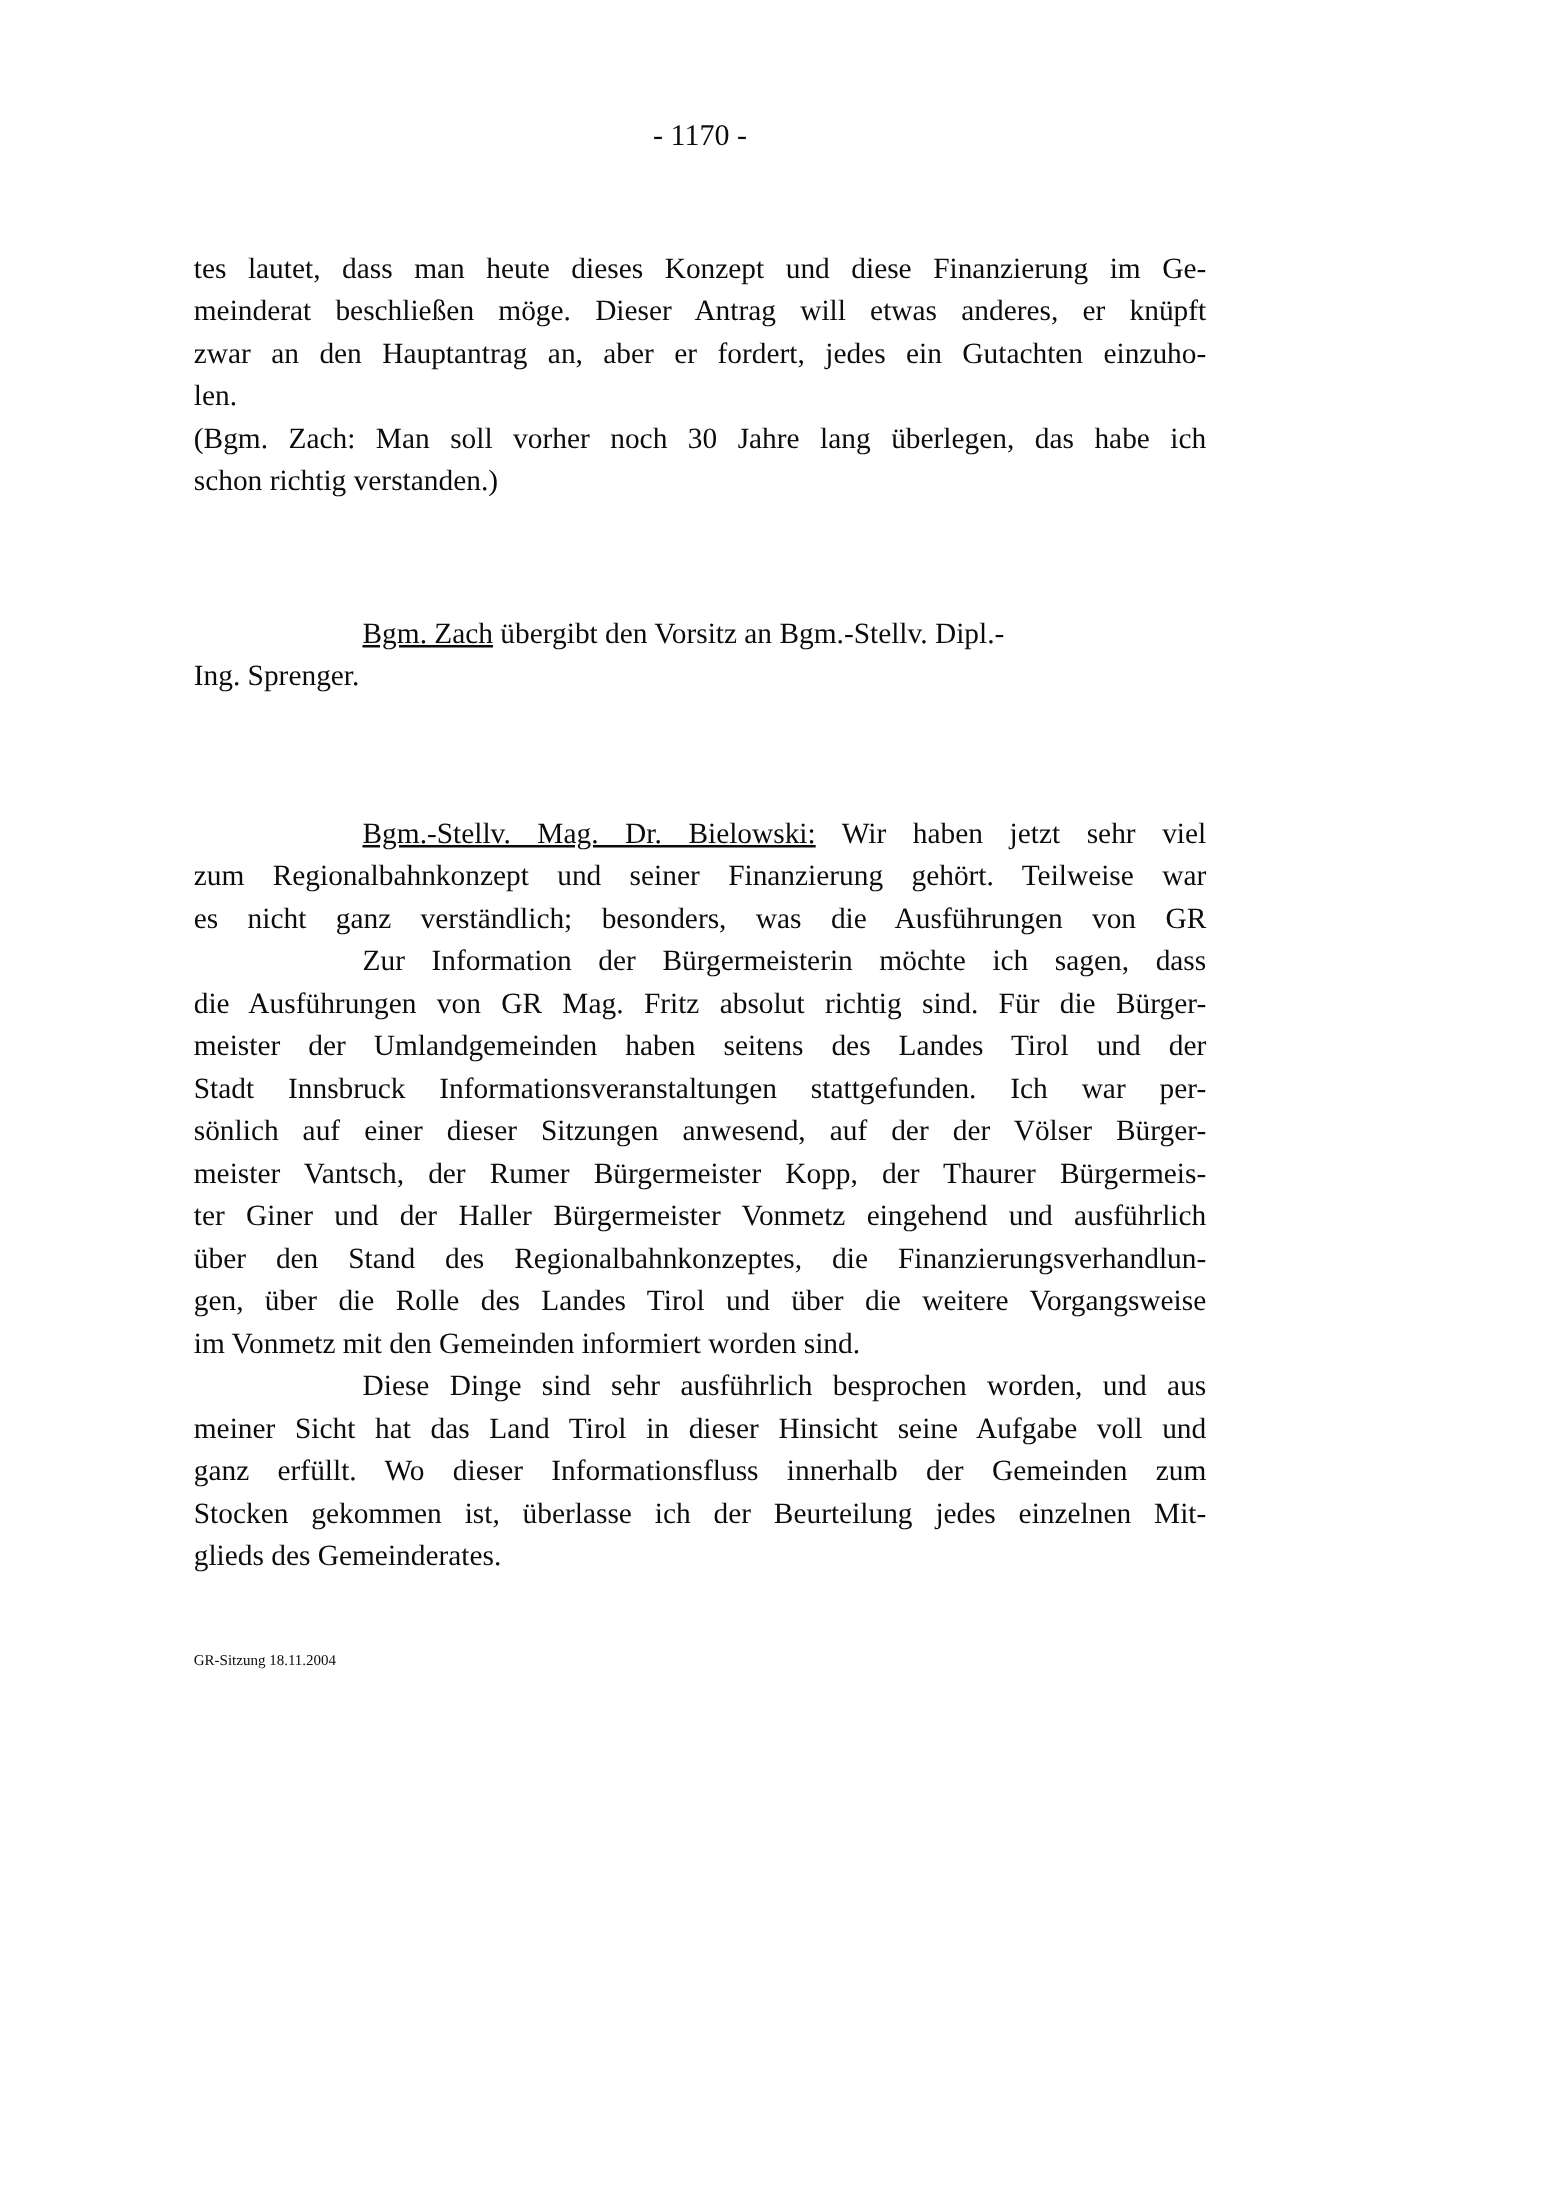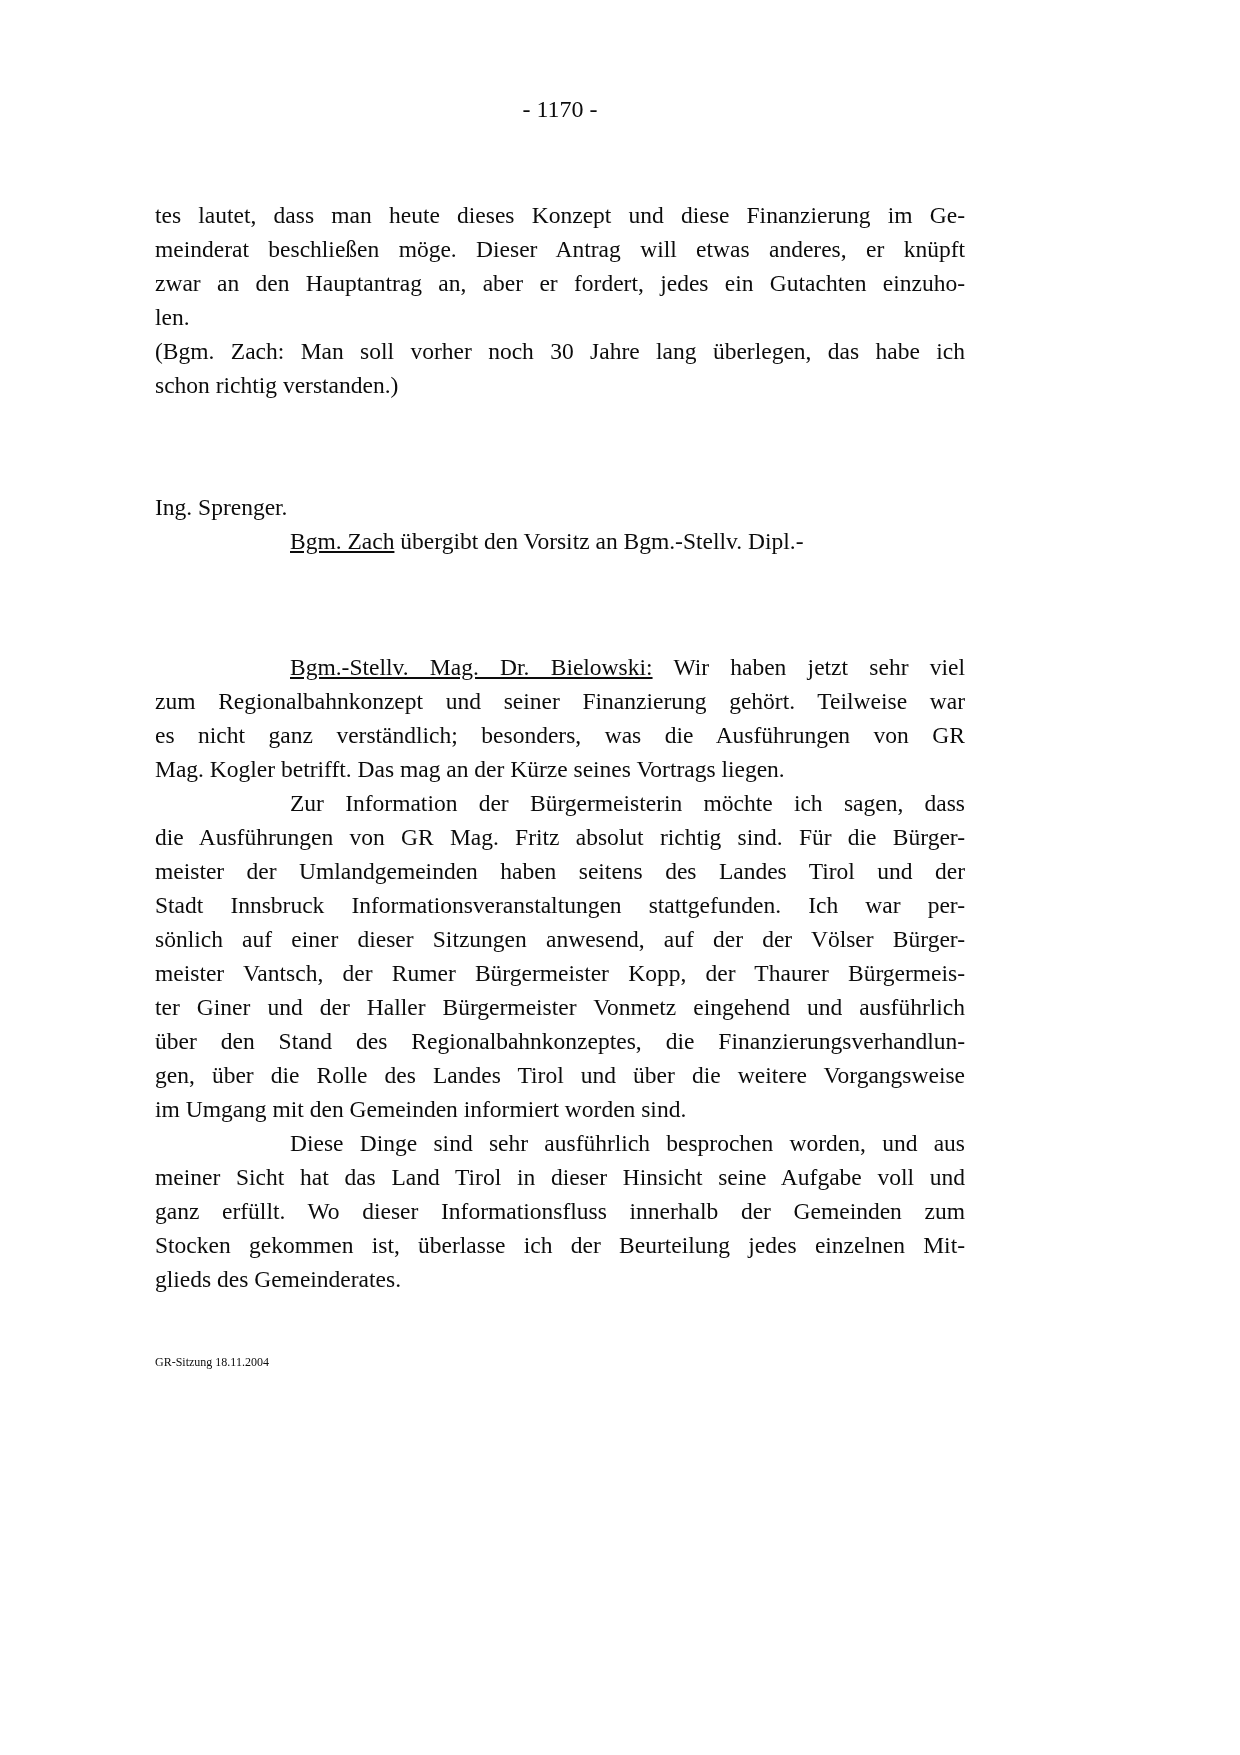--- a/index.html
+++ b/index.html
@@ -63,40 +63,39 @@
         <div class="line just">tes lautet, dass man heute dieses Konzept und diese Finanzierung im Ge-</div>
         <div class="line just">meinderat beschließen möge. Dieser Antrag will etwas anderes, er knüpft</div>
         <div class="line just">zwar an den Hauptantrag an, aber er fordert, jedes ein Gutachten einzuho-</div>
         <div class="line">len.</div>
       </div>
     <div class="para">
         <div class="line just">(Bgm. Zach: Man soll vorher noch 30 Jahre lang überlegen, das habe ich</div>
         <div class="line">schon richtig verstanden.)</div>
       </div>
     <div class="para gap-a">
+        <div class="line ind"><span class="uline">Bgm. Zach</span> übergibt den Vorsitz an Bgm.-Stellv. Dipl.-</div>
         <div class="line">Ing. Sprenger.</div>
-        <div class="line ind"><span class="uline">Bgm. Zach</span> übergibt den Vorsitz an Bgm.-Stellv. Dipl.-</div>
       </div>
     <div class="para gap-b">
         <div class="line just ind"><span class="uline">Bgm.-Stellv. Mag. Dr. Bielowski:</span> Wir haben jetzt sehr viel</div>
         <div class="line just">zum Regionalbahnkonzept und seiner Finanzierung gehört. Teilweise war</div>
         <div class="line just">es nicht ganz verständlich; besonders, was die Ausführungen von GR</div>
-        <div class="line">Mag. Kogler betrifft. Das mag an der Kürze seines Vortrags liegen.</div>
       </div>
     <div class="para">
         <div class="line just ind">Zur Information der Bürgermeisterin möchte ich sagen, dass</div>
         <div class="line just">die Ausführungen von GR Mag. Fritz absolut richtig sind. Für die Bürger-</div>
         <div class="line just">meister der Umlandgemeinden haben seitens des Landes Tirol und der</div>
         <div class="line just">Stadt Innsbruck Informationsveranstaltungen stattgefunden. Ich war per-</div>
         <div class="line just">sönlich auf einer dieser Sitzungen anwesend, auf der der Völser Bürger-</div>
         <div class="line just">meister Vantsch, der Rumer Bürgermeister Kopp, der Thaurer Bürgermeis-</div>
         <div class="line just">ter Giner und der Haller Bürgermeister Vonmetz eingehend und ausführlich</div>
         <div class="line just">über den Stand des Regionalbahnkonzeptes, die Finanzierungsverhandlun-</div>
         <div class="line just">gen, über die Rolle des Landes Tirol und über die weitere Vorgangsweise</div>
-        <div class="line">im Umgang mit den Gemeinden informiert worden sind.</div>
+        <div class="line">im Vonmetz mit den Gemeinden informiert worden sind.</div>
       </div>
     <div class="para">
         <div class="line just ind">Diese Dinge sind sehr ausführlich besprochen worden, und aus</div>
         <div class="line just">meiner Sicht hat das Land Tirol in dieser Hinsicht seine Aufgabe voll und</div>
         <div class="line just">ganz erfüllt. Wo dieser Informationsfluss innerhalb der Gemeinden zum</div>
         <div class="line just">Stocken gekommen ist, überlasse ich der Beurteilung jedes einzelnen Mit-</div>
         <div class="line">glieds des Gemeinderates.</div>
       </div>
   </div>
 

